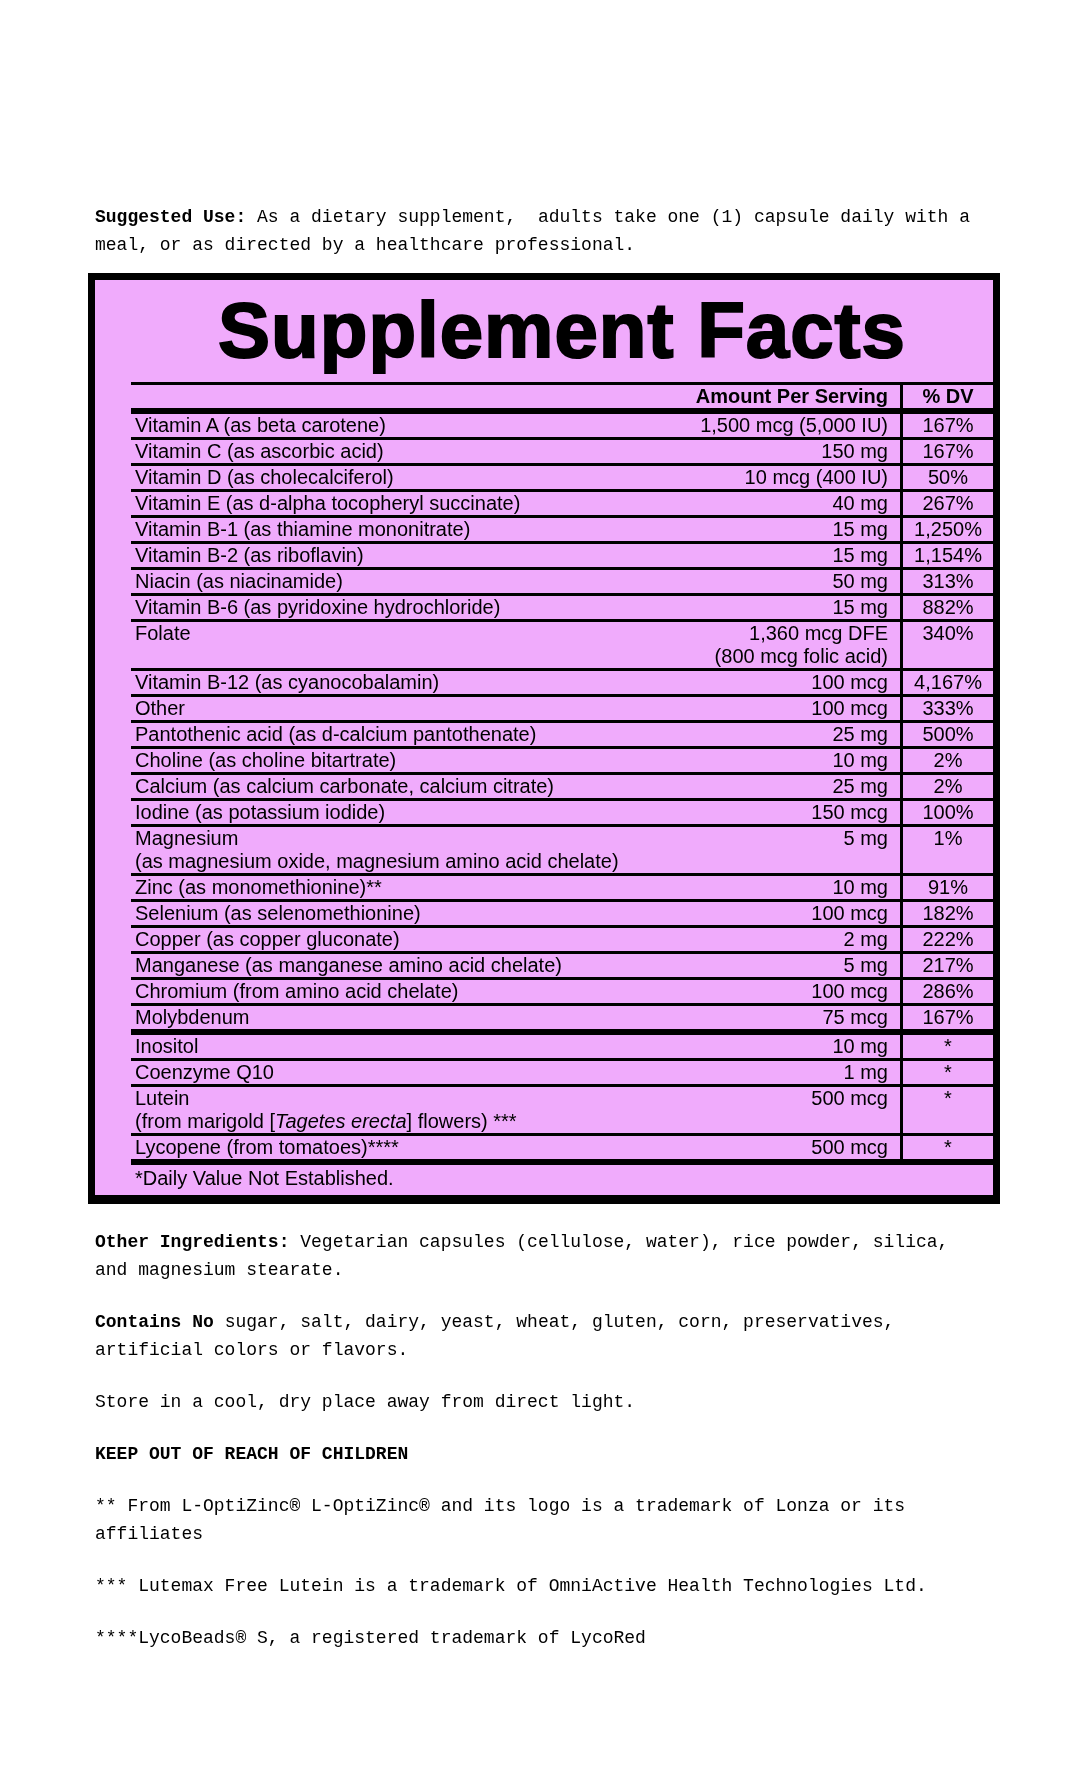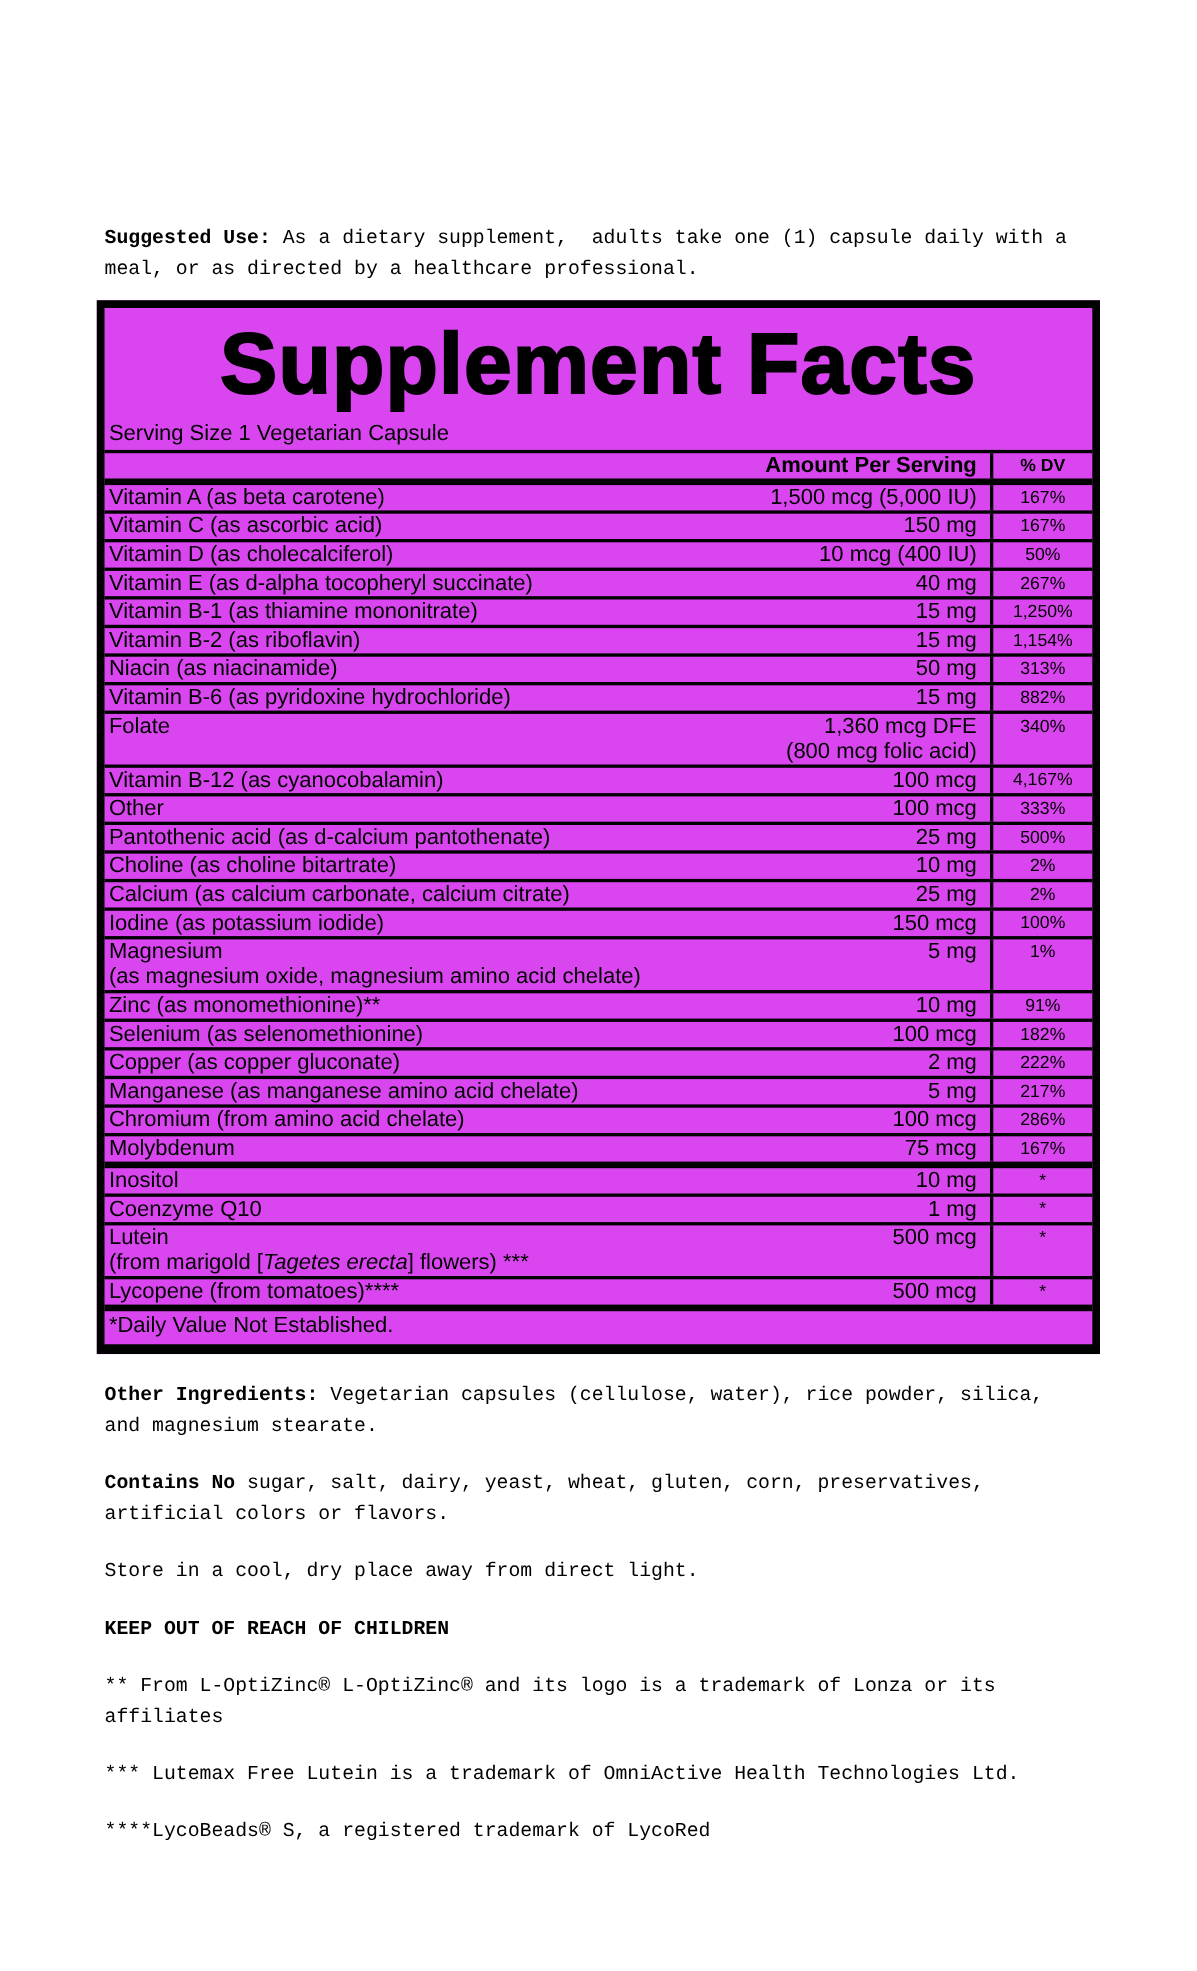--- a/index.html
+++ b/index.html
@@ -15,21 +15,22 @@
   .para.intro { margin: 0; }
   .b { font-weight: bold; }
 
   .facts-box {
     margin-top: 14px;
     margin-left: -7px;
     width: 912px;
     box-sizing: border-box;
     border: 7px solid #000;
     border-bottom-width: 9px;
-    background: #d946ef;
+    background: #f0abfc;
+    padding-left: 36px;
   }
   .facts-title {
     text-align: center;
     font-weight: bold;
     font-size: 78px;
     line-height: 1.16;
     letter-spacing: 1px;
     padding: 5px 0 7px 0;
     -webkit-text-stroke: 2px #000;
   }
@@ -38,41 +39,40 @@
   .row { display: flex; align-items: stretch; border-top: 3px solid #000; }
   .row.thick-top { border-top-width: 6px; }
   #rows .row:first-child { border-top-width: 6px; }
   .cell-main { flex: 1 1 auto; padding-left: 4px; min-width: 0; }
   .rline { display: flex; justify-content: space-between; align-items: baseline; }
   .nname  { font-size: 20px; line-height: 23px; text-align: right; }
   .namount{ font-size: 20px; line-height: 23px; text-align: right; white-space: nowrap; padding-right: 12px; }
   .cell-dv{
     flex: 0 0 90px; width: 90px;
     border-left: 3px solid #000;
-    font-size: 16px; line-height: 23px;
+    font-size: 20px; line-height: 23px;
     text-align: center;
   }
   .header-row .namount, .header-row .cell-dv { font-weight: bold; text-align: center; }
   .footnote {
     border-top: 6px solid #000;
     font-size: 20px; line-height: 24px;
     padding: 1px 0 5px 4px;
   }
   i { }
 </style>
 </head>
 <body>
 
 <div class="page">
 
   <p class="para intro"><span class="b">Suggested Use:</span><span> As a dietary supplement,&nbsp; adults take one (1) capsule daily with a meal, or as directed by a healthcare professional.</span></p>
 
   <div class="facts-box">
     <div class="facts-title">Supplement Facts</div>
-    <div class="serving">Serving Size 1 Vegetarian Capsule</div>
 
     <div class="row header-row">
       <div class="cell-main">
         <div class="rline">
           <span class="nname"></span>
           <span class="namount">Amount Per Serving</span>
         </div>
       </div>
       <div class="cell-dv">% DV</div>
     </div>

